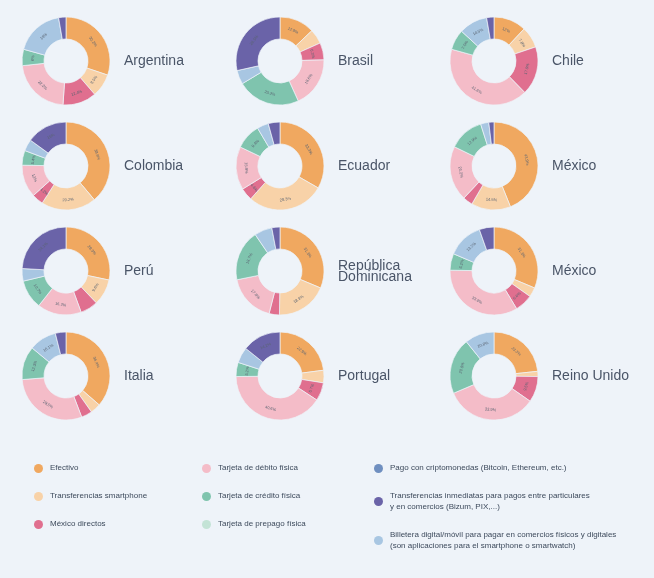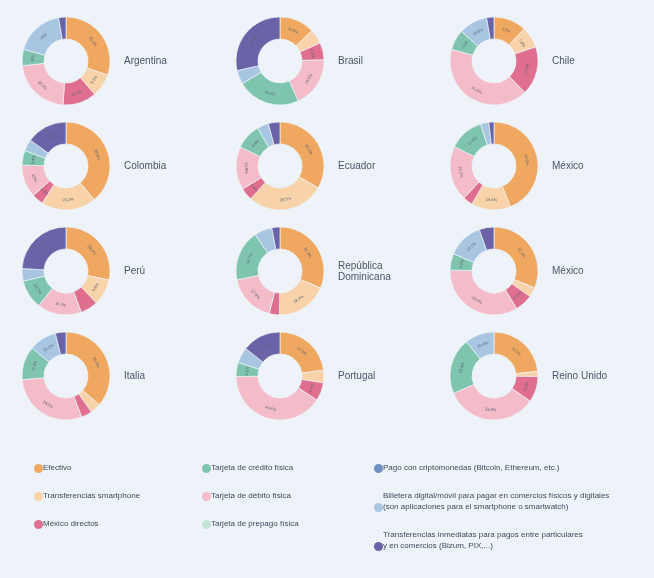--- a/index.html
+++ b/index.html
@@ -39,21 +39,21 @@
     height: 96px;
     flex: 0 0 96px;
   }
   .donut-wrap svg {
     display: block;
     width: 96px;
     height: 96px;
   }
   .country-label {
     margin-left: 10px;
-    font-size: 10px;
+    font-size: 14px;
     line-height: 11px;
     color: #4a5568;
     white-space: pre-line;
   }
   .slice-label {
     font-size: 4.0px;
     fill: #5a6472;
     font-family: "Liberation Sans", sans-serif;
   }
   #legend {
@@ -66,21 +66,22 @@
     column-gap: 0px;
     row-gap: 0px;
   }
   .legend-col {
     display: flex;
     flex-direction: column;
     gap: 17px;
   }
   .legend-item {
     display: flex;
-    align-items: flex-end;
+    align-items: center;
+    gap: 7px;
   }
   .legend-dot {
     width: 9px;
     height: 9px;
     border-radius: 50%;
     flex: 0 0 9px;
     margin-top: 1px;
   }
   .legend-text {
     font-size: 8px;
@@ -333,41 +334,41 @@
         <span class="legend-dot" style="background: rgb(248, 210, 168);"></span>
         <span class="legend-text">Transferencias smartphone</span>
       </div>
       <div class="legend-item">
         <span class="legend-dot" style="background: rgb(224, 111, 143);"></span>
         <span class="legend-text">México directos</span>
       </div>
     </div>
     <div class="legend-col">
       <div class="legend-item">
+        <span class="legend-dot" style="background: rgb(244, 188, 200);"></span>
+        <span class="legend-text">Tarjeta de débito física</span>
+      </div>
+      <div class="legend-item">
         <span class="legend-dot" style="background: rgb(127, 196, 174);"></span>
         <span class="legend-text">Tarjeta de crédito física</span>
       </div>
       <div class="legend-item">
-        <span class="legend-dot" style="background: rgb(244, 188, 200);"></span>
-        <span class="legend-text">Tarjeta de débito física</span>
-      </div>
-      <div class="legend-item">
         <span class="legend-dot" style="background: rgb(195, 227, 214);"></span>
         <span class="legend-text">Tarjeta de prepago física</span>
       </div>
     </div>
     <div class="legend-col">
       <div class="legend-item">
         <span class="legend-dot" style="background: rgb(111, 143, 192);"></span>
         <span class="legend-text">Pago con criptomonedas (Bitcoin, Ethereum, etc.)</span>
+      </div>
+      <div class="legend-item">
+        <span class="legend-dot" style="background: rgb(106, 99, 168);"></span>
+        <span class="legend-text">Transferencias inmediatas para pagos entre particulares
+y en comercios (Bizum, PIX,...)</span>
       </div>
       <div class="legend-item">
         <span class="legend-dot" style="background: rgb(168, 198, 226);"></span>
         <span class="legend-text">Billetera digital/móvil para pagar en comercios físicos y digitales
 (son aplicaciones para el smartphone o smartwatch)</span>
       </div>
-      <div class="legend-item">
-        <span class="legend-dot" style="background: rgb(106, 99, 168);"></span>
-        <span class="legend-text">Transferencias inmediatas para pagos entre particulares
-y en comercios (Bizum, PIX,...)</span>
-      </div>
     </div>
   </div>
 
 </body></html>

